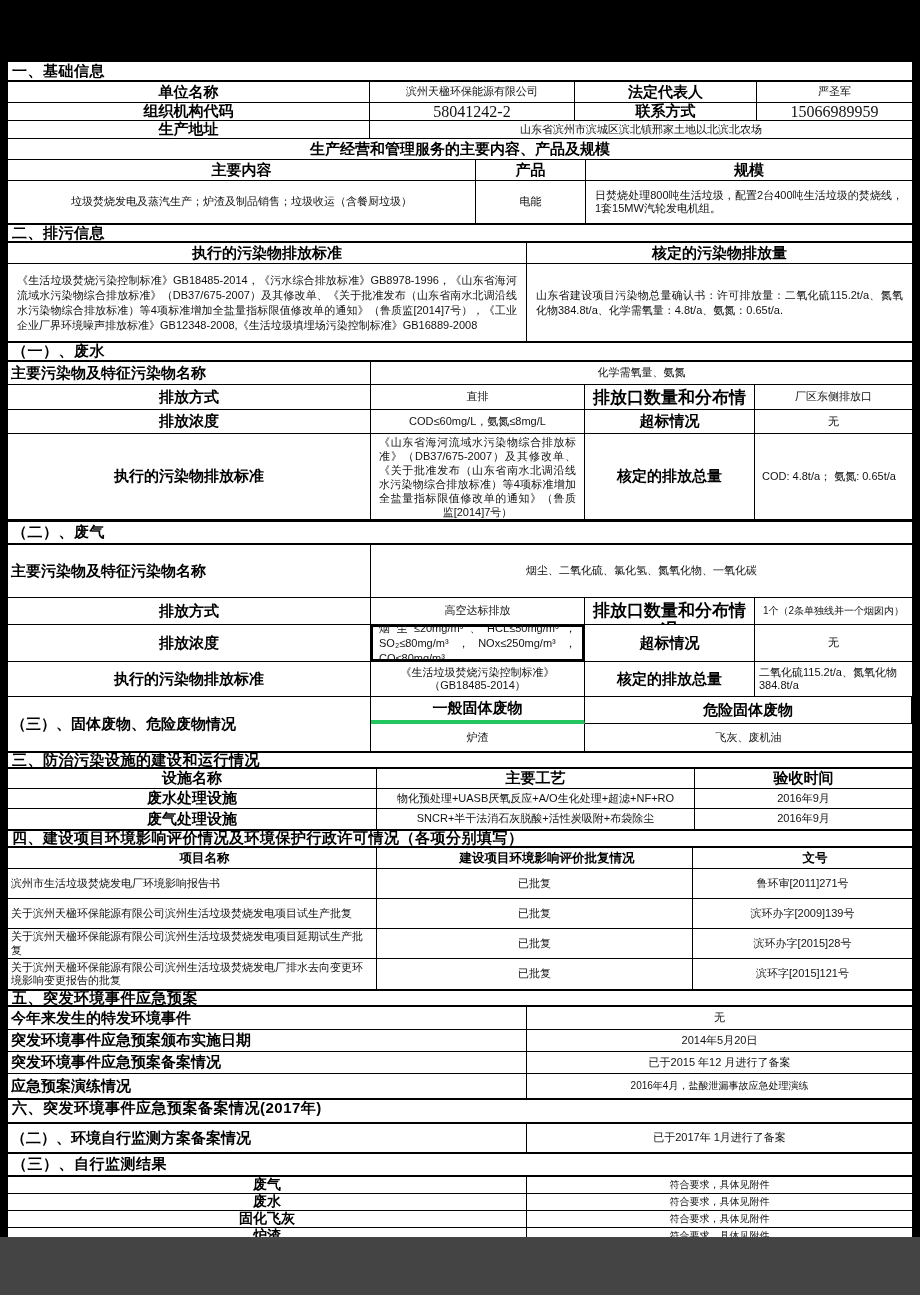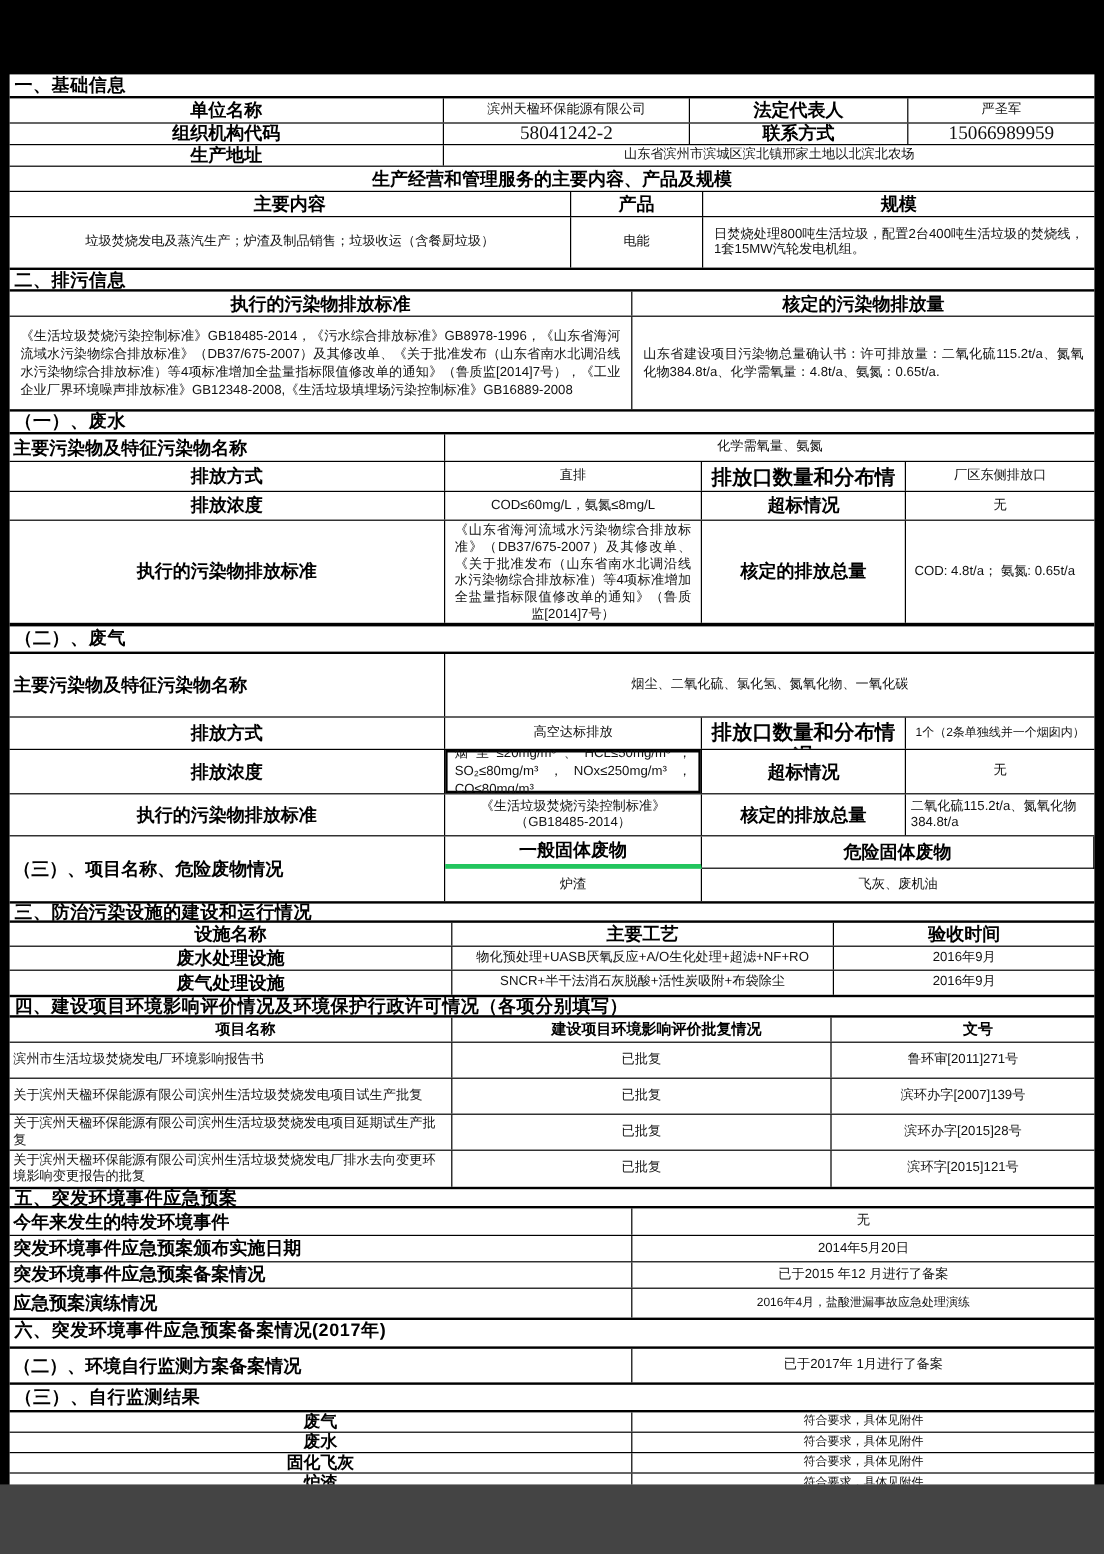--- a/index.html
+++ b/index.html
@@ -148,21 +148,21 @@
       <div class="c val">无</div>
     </div>
     <div class="row g-four" style="height:35px">
       <div class="c lbl">执行的污染物排放标准</div>
       <div class="c val val-b">《生活垃圾焚烧污染控制标准》（GB18485-2014）</div>
       <div class="c lbl">核定的排放总量</div>
       <div class="c val left" style="padding-left:4px">二氧化硫115.2t/a、氮氧化物384.8t/a</div>
     </div>
 
     <div class="row g-solid nb" style="height:54px">
-      <div class="c lbl left" style="grid-row:1/3">（三）、项目名称、危险废物情况</div>
+      <div class="c lbl left" style="grid-row:1/3">（三）、固体废物、危险废物情况</div>
       <div class="c lbl" style="border-bottom:4px solid #22c55e">一般固体废物</div>
       <div class="c lbl" style="border-bottom:1px solid #000">危险固体废物</div>
       <div class="c val">炉渣</div>
       <div class="c val">飞灰、废机油</div>
     </div>
 
     <div class="sec" style="height:18px;border-top:2px solid #000">
         <span>三、防治污染设施的建设和运行情况</span>
       </div>
     <div class="row g-fac" style="height:20px">
@@ -190,21 +190,21 @@
       <div class="c lbl-sm">文号</div>
     </div>
     <div class="row g-proj" style="height:30px">
       <div class="c val left">滨州市生活垃圾焚烧发电厂环境影响报告书</div>
       <div class="c val">已批复</div>
       <div class="c val">鲁环审[2011]271号</div>
     </div>
     <div class="row g-proj" style="height:30px">
       <div class="c val left">关于滨州天楹环保能源有限公司滨州生活垃圾焚烧发电项目试生产批复</div>
       <div class="c val">已批复</div>
-      <div class="c val">滨环办字[2007]139号</div>
+      <div class="c val">滨环办字[2009]139号</div>
     </div>
     <div class="row g-proj" style="height:30px">
       <div class="c val left">关于滨州天楹环保能源有限公司滨州生活垃圾焚烧发电项目延期试生产批复</div>
       <div class="c val">已批复</div>
       <div class="c val">滨环办字[2015]28号</div>
     </div>
     <div class="row g-proj nb" style="height:30px">
       <div class="c val left">关于滨州天楹环保能源有限公司滨州生活垃圾焚烧发电厂排水去向变更环境影响变更报告的批复</div>
       <div class="c val">已批复</div>
       <div class="c val">滨环字[2015]121号</div>

